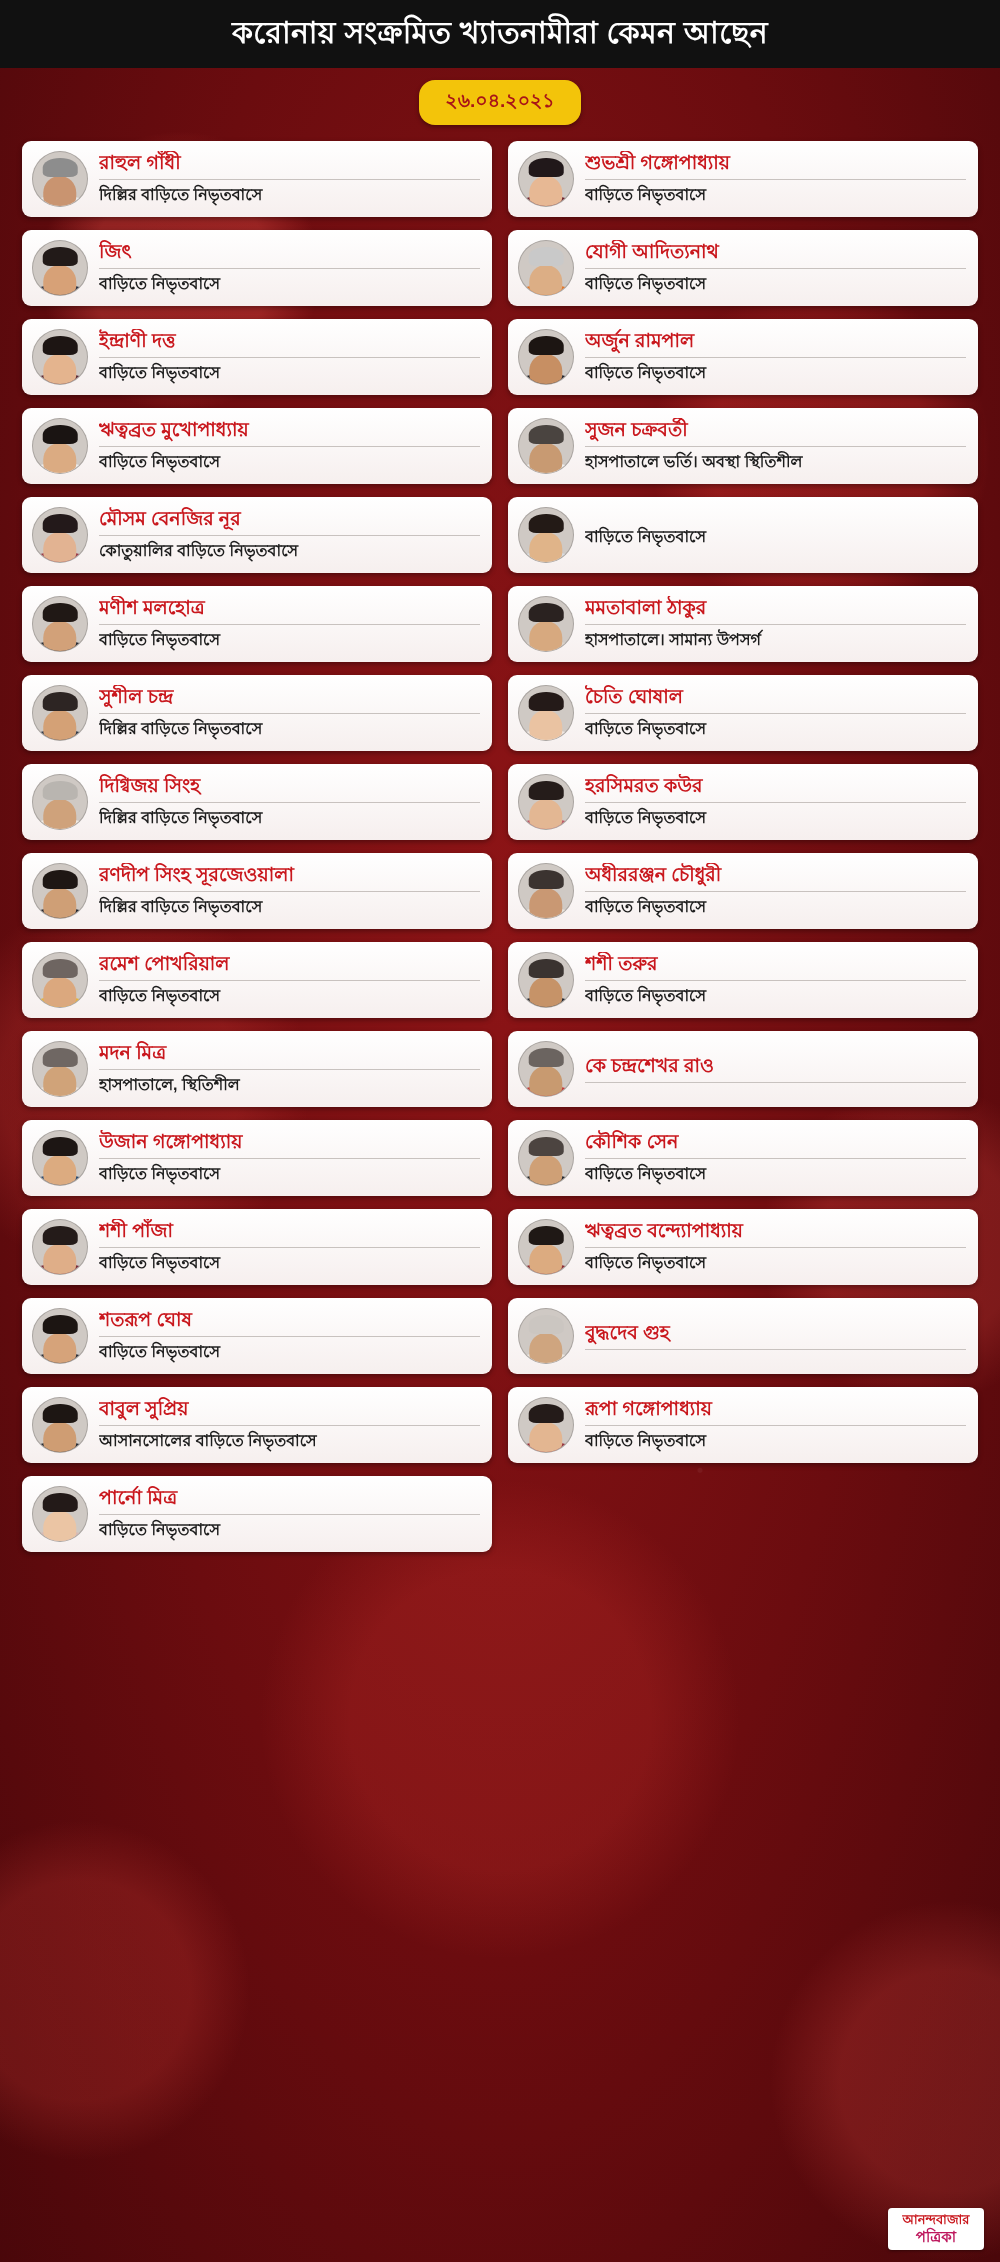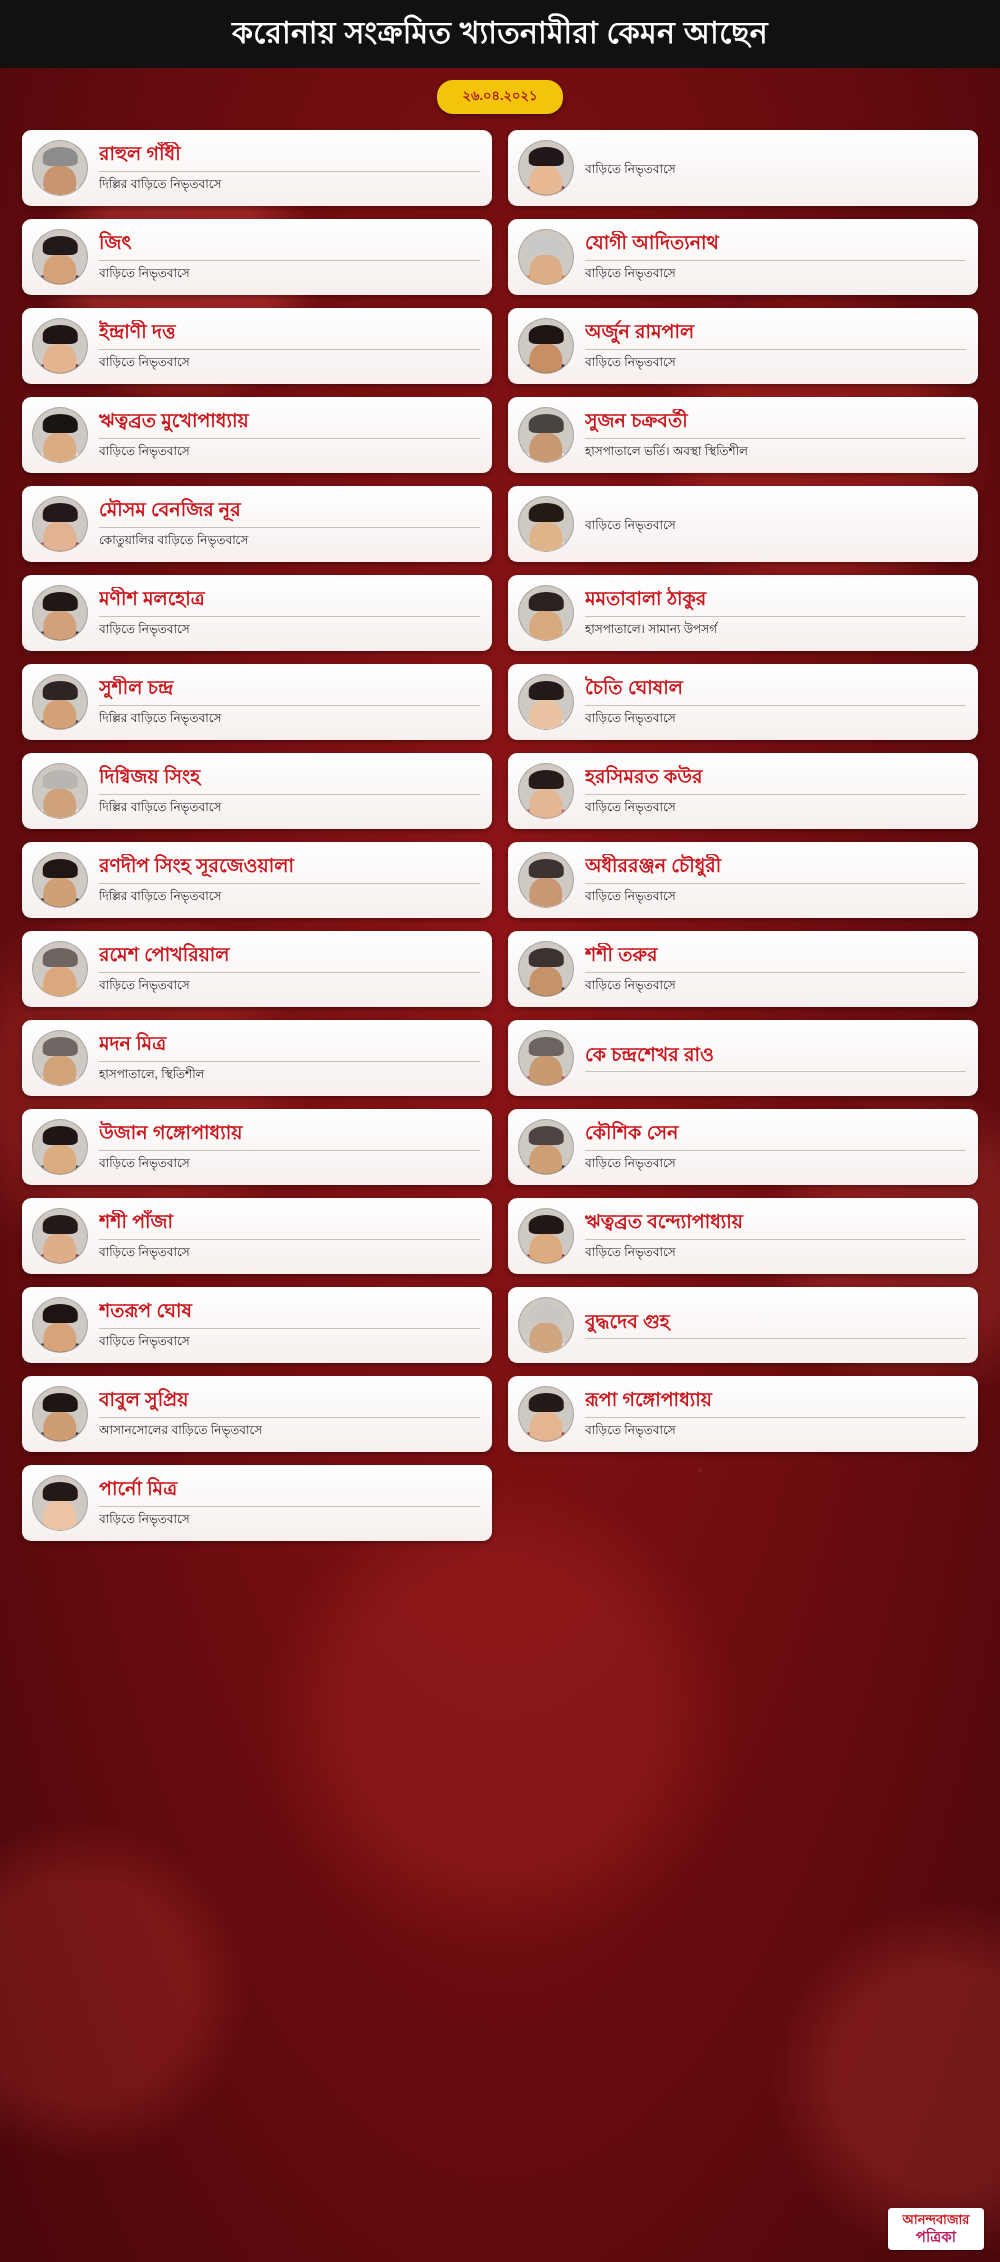--- a/index.html
+++ b/index.html
@@ -45,21 +45,21 @@
     font-size: 30px;
     font-weight: bold;
     letter-spacing: 0.3px;
     line-height: 1.25;
   }
   .date-wrap { text-align: center; margin-top: 12px; }
   .date-pill {
     display: inline-block;
     background: #f3c40a;
     color: #a81418;
-    font-size: 13px;
+    font-size: 19px;
     font-weight: bold;
     padding: 6px 26px 7px;
     border-radius: 16px;
     box-shadow: 0 2px 4px rgba(0,0,0,0.35);
   }
 
   .grid {
     margin: 16px 22px 0;
     display: grid;
     grid-template-columns: 1fr 1fr;
@@ -123,26 +123,27 @@
     font-weight: bold;
     line-height: 1.3;
     padding-bottom: 4px;
     border-bottom: 1px solid #c8c2bf;
     white-space: nowrap;
     overflow: hidden;
     text-overflow: ellipsis;
   }
   .status {
     color: #1d1d1d;
-    font-size: 12px;
+    font-size: 16px;
     padding-top: 5px;
     line-height: 1.3;
     white-space: nowrap;
     overflow: hidden;
     text-overflow: ellipsis;
+    font-weight: bold;
   }
 
   .logo {
     position: absolute;
     right: 16px;
     bottom: 12px;
     width: 96px;
     background: #ffffff;
     border-radius: 4px;
     text-align: center;
@@ -180,20 +181,21 @@
           <div class="status">দিল্লির বাড়িতে নিভৃতবাসে</div>
         </div>
       </div>
       <div class="card">
         <div class="avatar">
           <div class="shoulder" style="background:#6d2430"></div>
           <div class="face" style="background:#e7b894"></div>
           <div class="hair" style="background:#21181a"></div>
         </div>
         <div class="info">
+          <div class="name">শুভশ্রী গঙ্গোপাধ্যায়</div>
           <div class="status">বাড়িতে নিভৃতবাসে</div>
         </div>
       </div>
       <div class="card">
         <div class="avatar">
           <div class="shoulder" style="background:#2b3242"></div>
           <div class="face" style="background:#d7a177"></div>
           <div class="hair" style="background:#221a18"></div>
         </div>
         <div class="info">

